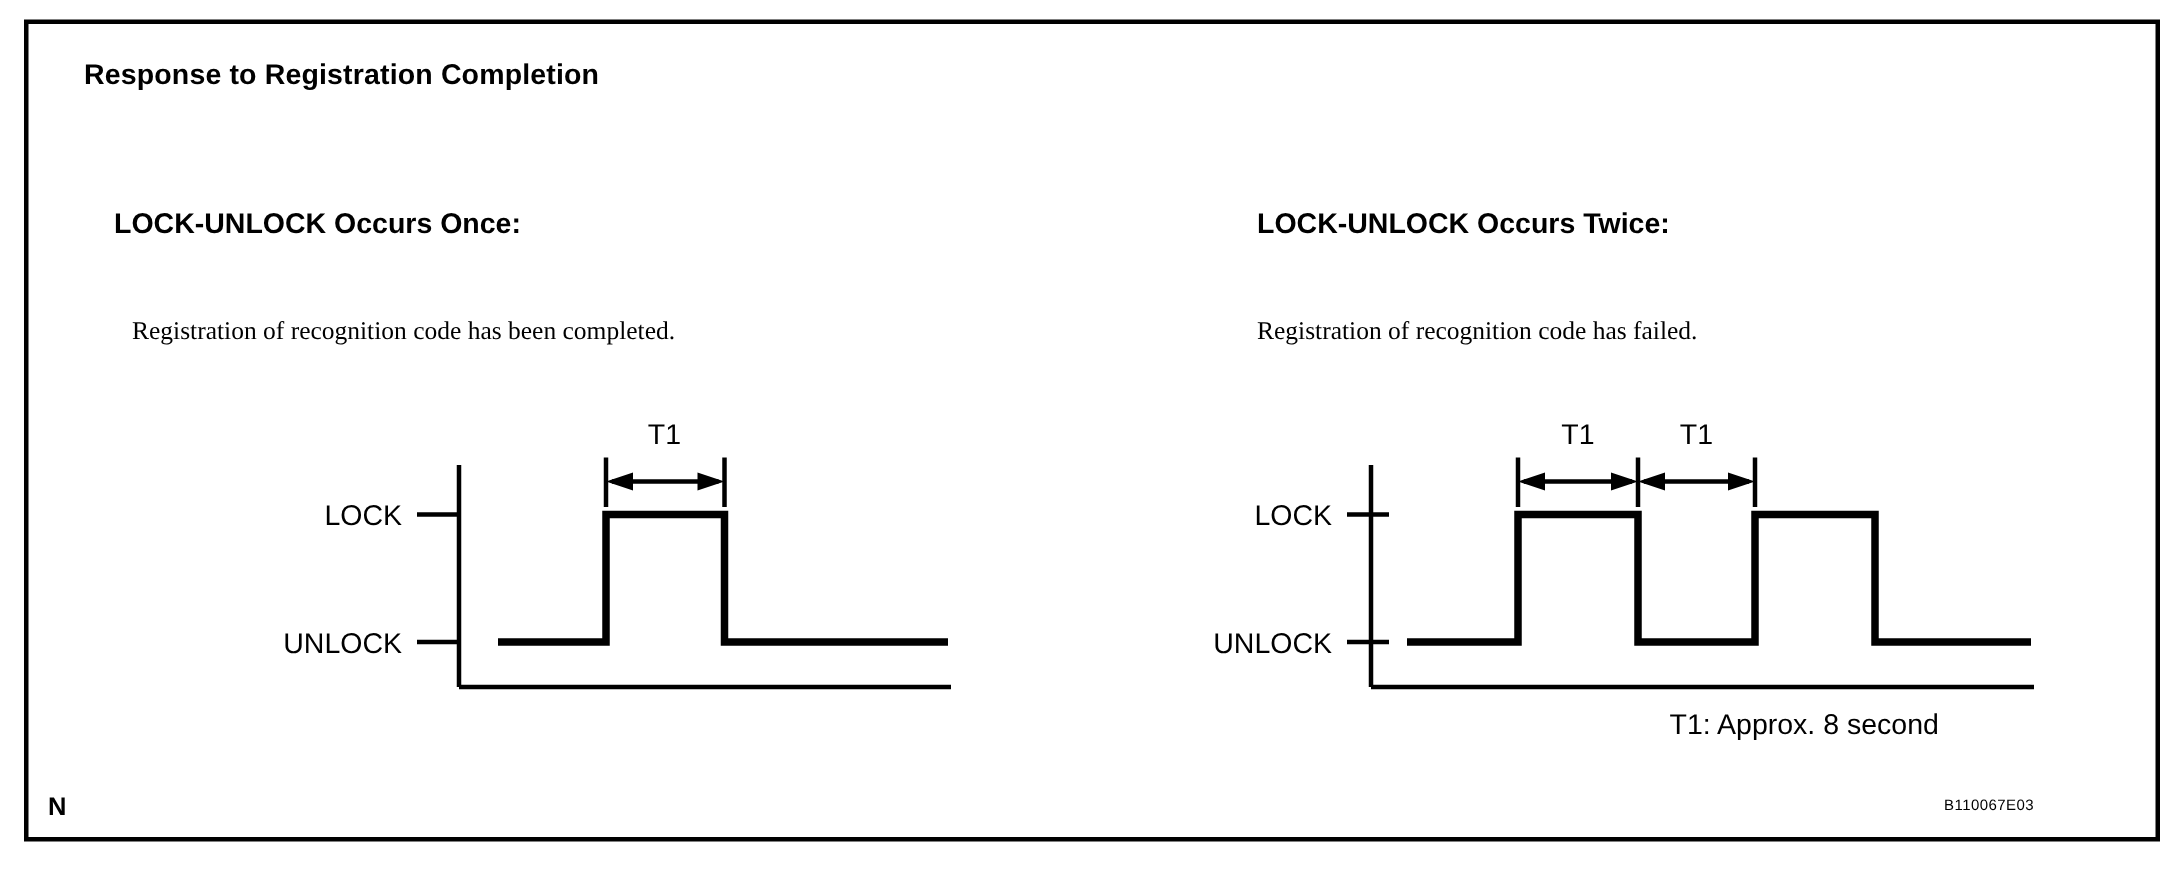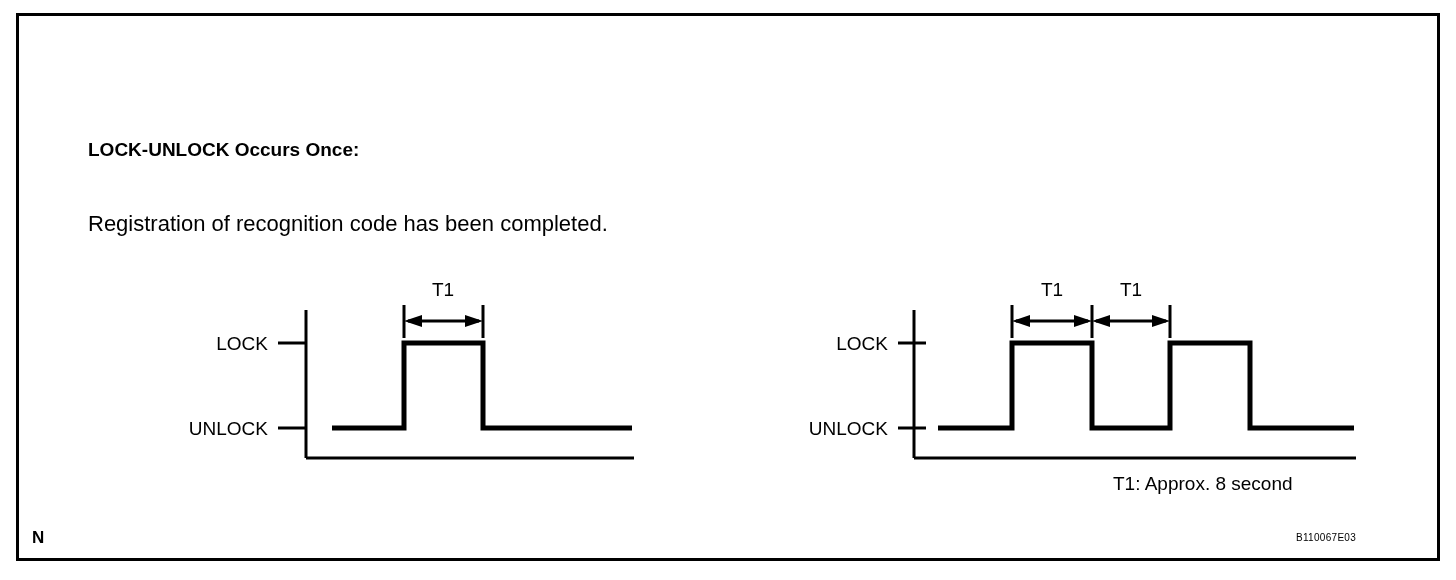--- a/index.html
+++ b/index.html
@@ -48,25 +48,26 @@
   .col-left  { left: 0px;   width: 790px; }
   .col-right { left: 790px; width: 634px; }
   .case-heading {
     position: absolute;
     font-size: 19px;
     font-weight: bold;
     white-space: nowrap;
   }
   .case-desc {
     position: absolute;
-    font-size: 22px;
+    font-size: 17px;
     font-weight: normal;
     white-space: nowrap;
+    font-family: Liberation Serif, serif;
   }
-  .heading-left  { left: 88px; top: 139px; }
+  .heading-left  { left: 76px; top: 139px; }
   .desc-left     { left: 88px; top: 211px; }
   .heading-right { left: 48px; top: 139px; }
   .desc-right    { left: 48px; top: 211px; }
   .wave-svg {
     position: absolute;
     left: 0;
     top: 0;
     overflow: visible;
   }
   .wave-left  { left: 150px; top: 262px; }
@@ -104,20 +105,21 @@
     white-space: nowrap;
   }
 </style>
 </head>
 <body>
 
 <div id="figure-root">
 
   <div class="outer-frame"></div>
 
+  <div class="figure-title">Response to Registration Completion</div>
 
   <div class="column col-left">
 
     <div class="case-heading heading-left">LOCK-UNLOCK Occurs Once:</div>
 
     <div class="case-desc desc-left">Registration of recognition code has been completed.</div>
 
     <svg class="wave-svg wave-left" width="520" height="230">
 
       <text class="axis-label" x="118" y="88" text-anchor="end">LOCK</text>
@@ -140,21 +142,23 @@
         <polygon points="254,59 272,53 272,65" fill="#000"></polygon>
         <polygon points="333,59 315,53 315,65" fill="#000"></polygon>
       </g>
 
       <text class="dim-label" x="293" y="34" text-anchor="middle">T1</text>
     </svg>
   </div>
 
   <div class="column col-right">
 
+    <div class="case-heading heading-right">LOCK-UNLOCK Occurs Twice:</div>
 
+    <div class="case-desc desc-right">Registration of recognition code has failed.</div>
   </div>
 
   <svg class="wave-svg wave-right" width="620" height="230">
 
     <text class="axis-label" x="128" y="88" text-anchor="end">LOCK</text>
     <text class="axis-label" x="128" y="173" text-anchor="end">UNLOCK</text>
 
     <line x1="138" y1="81" x2="166" y2="81" stroke="#000" stroke-width="3"></line>
     <line x1="138" y1="166" x2="166" y2="166" stroke="#000" stroke-width="3"></line>
 

